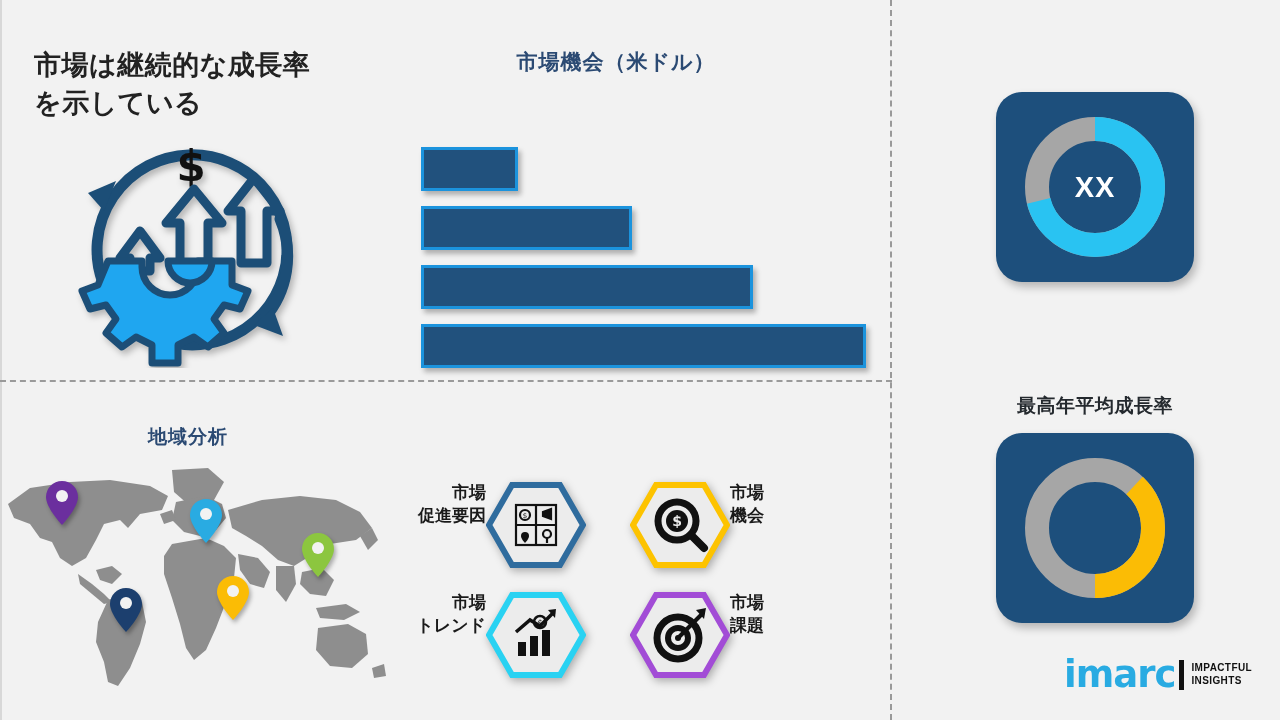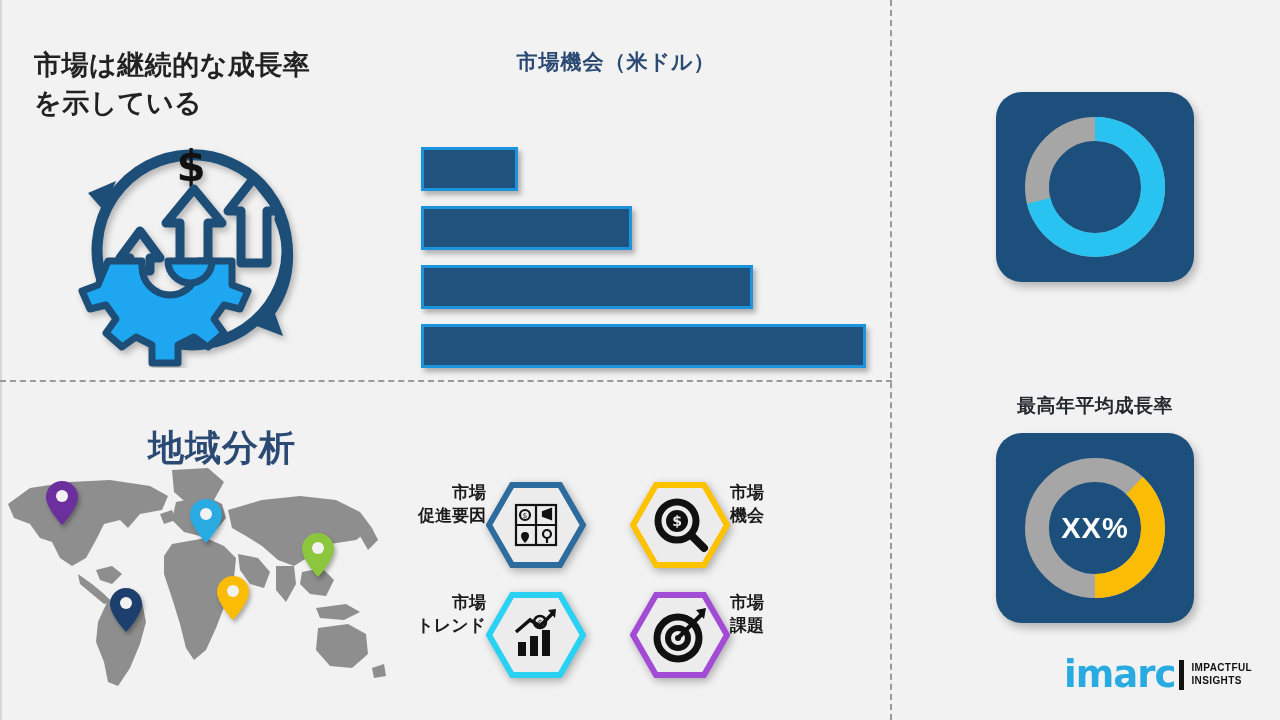--- a/index.html
+++ b/index.html
@@ -60,21 +60,21 @@
     display:flex; align-items:center; justify-content:center;
     position:relative;
   }
   .donut-center-text {
     position:absolute; left:0; right:0; top:50%;
     transform:translateY(-50%);
     color:#fff; font-size:29px; font-weight:bold; letter-spacing:1px;
   }
 
   
-  #region-title { position:absolute; left:148px; top:424px; font-size:36px; }
+  #region-title { position:absolute; left:148px; top:424px; font-size:19px; }
   #map-wrap { position:absolute; left:0px; top:462px; width:400px; height:235px; }
   .pin { position:absolute; filter:drop-shadow(2px 3px 2px rgba(0,0,0,.3)); }
 
   
   #dyn-title { position:absolute; left:470px; top:422px; font-size:27px; }
   #dyn-grid {
     position:absolute; left:400px; top:482px;
     width:450px; display:grid;
     grid-template-columns:1fr 1fr; gap:22px 10px;
   }
@@ -148,31 +148,31 @@
       <div class="bar" style="width:445px"></div>
     </div>
   </div>
 
   <div id="donut-top" class="donut-section">
     <div class="donut-card">
       <svg width="160" height="160" viewBox="0 0 160 160">
         <circle cx="80" cy="80" r="58" fill="none" stroke="#a6a6a6" stroke-width="24"></circle>
         <circle cx="80" cy="80" r="58" fill="none" stroke="#29c3f2" stroke-width="24" stroke-dasharray="258.8 364.4" transform="rotate(-90 80 80)"></circle>
       </svg>
+      <div class="donut-center-text">XX</div>
     </div>
   </div>
 
   <div id="donut-bottom" class="donut-section">
     <div class="donut-label hd-dark">最高年平均成長率</div>
     <div class="donut-card">
       <svg width="160" height="160" viewBox="0 0 160 160">
         <circle cx="80" cy="80" r="58" fill="none" stroke="#a6a6a6" stroke-width="24"></circle>
         <circle cx="80" cy="80" r="58" fill="none" stroke="#fbbc05" stroke-width="24" stroke-dasharray="138.5 364.4" transform="rotate(-90 80 80) scale(-1,1) translate(-160,0)"></circle>
       </svg>
-      <div class="donut-center-text">XX%</div>
     </div>
   </div>
 
   <div id="region-title" class="hd-navy">地域分析</div>
 
   <div id="map-wrap">
     <svg viewBox="0 0 400 235" width="400" height="235">
       <g fill="#8e8e8e">
 
         <path d="M8 42 L30 26 L70 20 L110 18 L150 24 L168 34 L162 48 L140 52 L128 66 L120 58 L104 62

